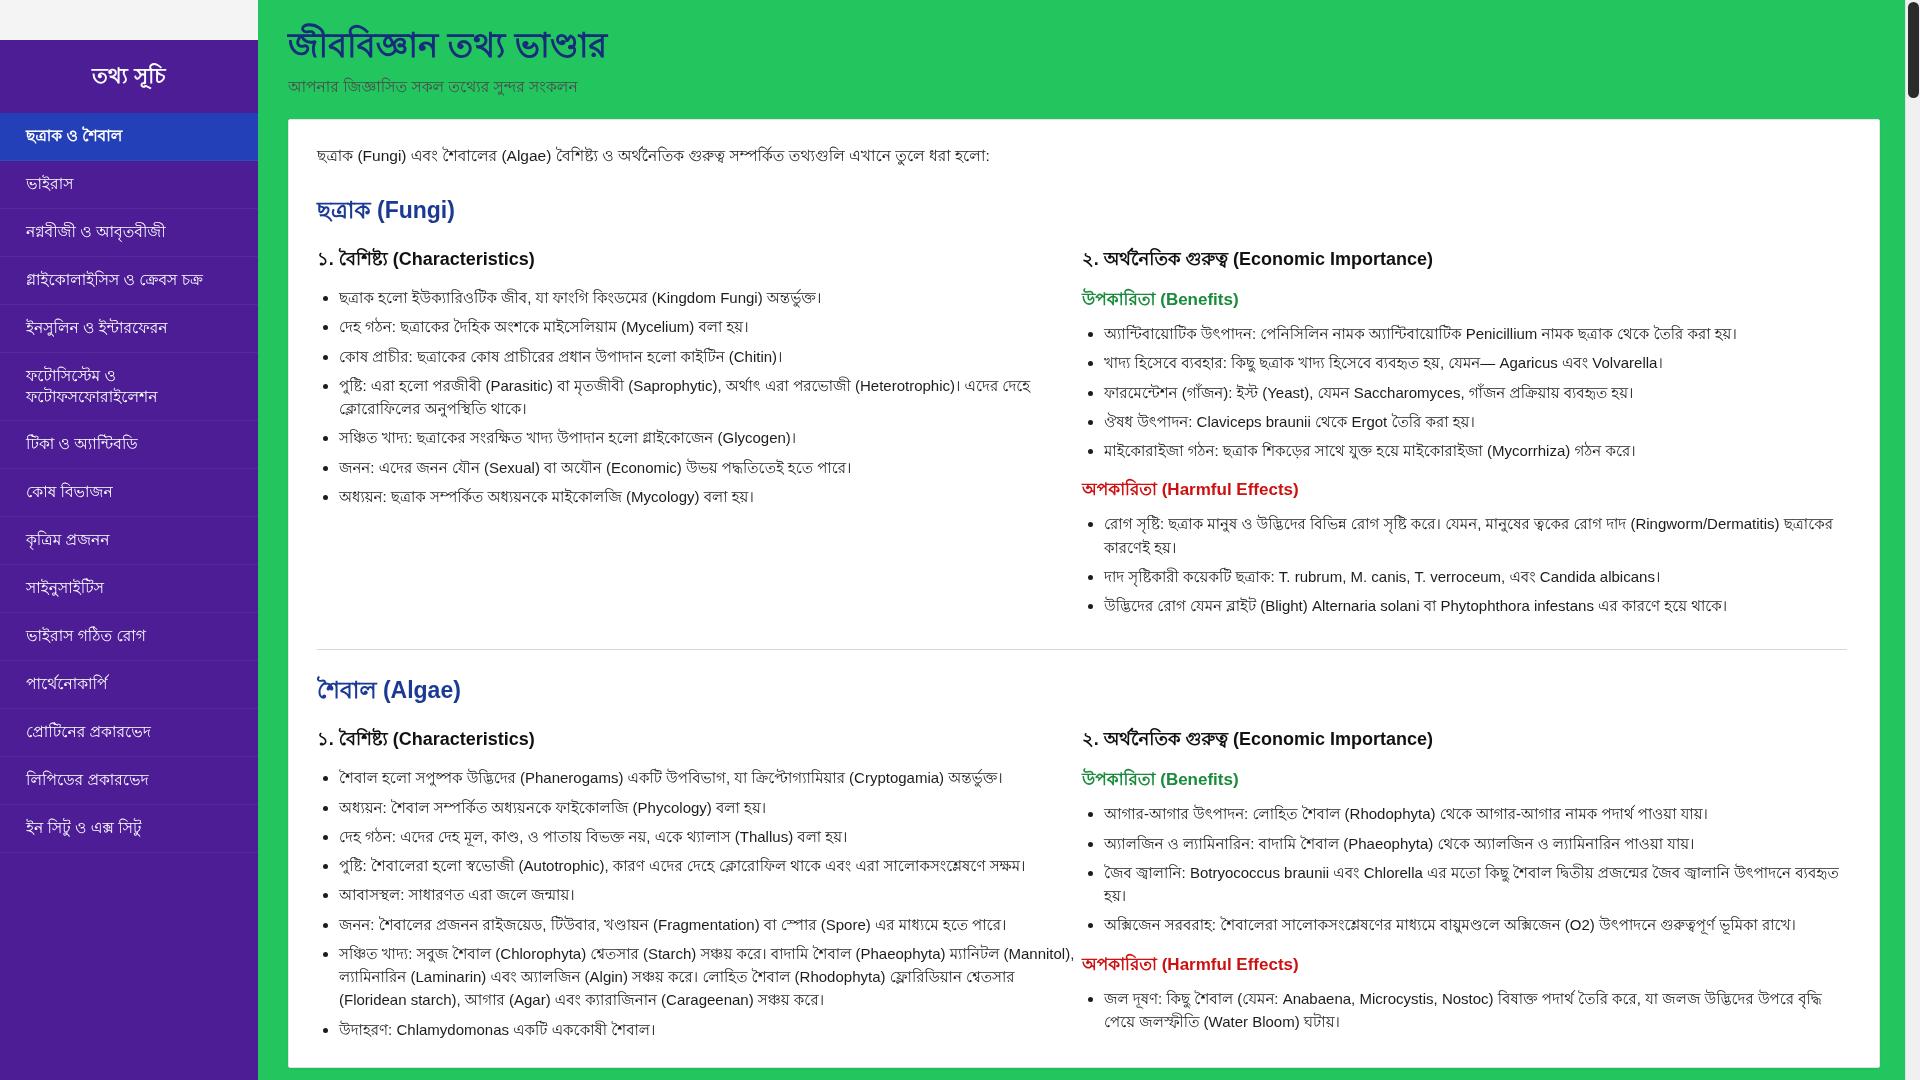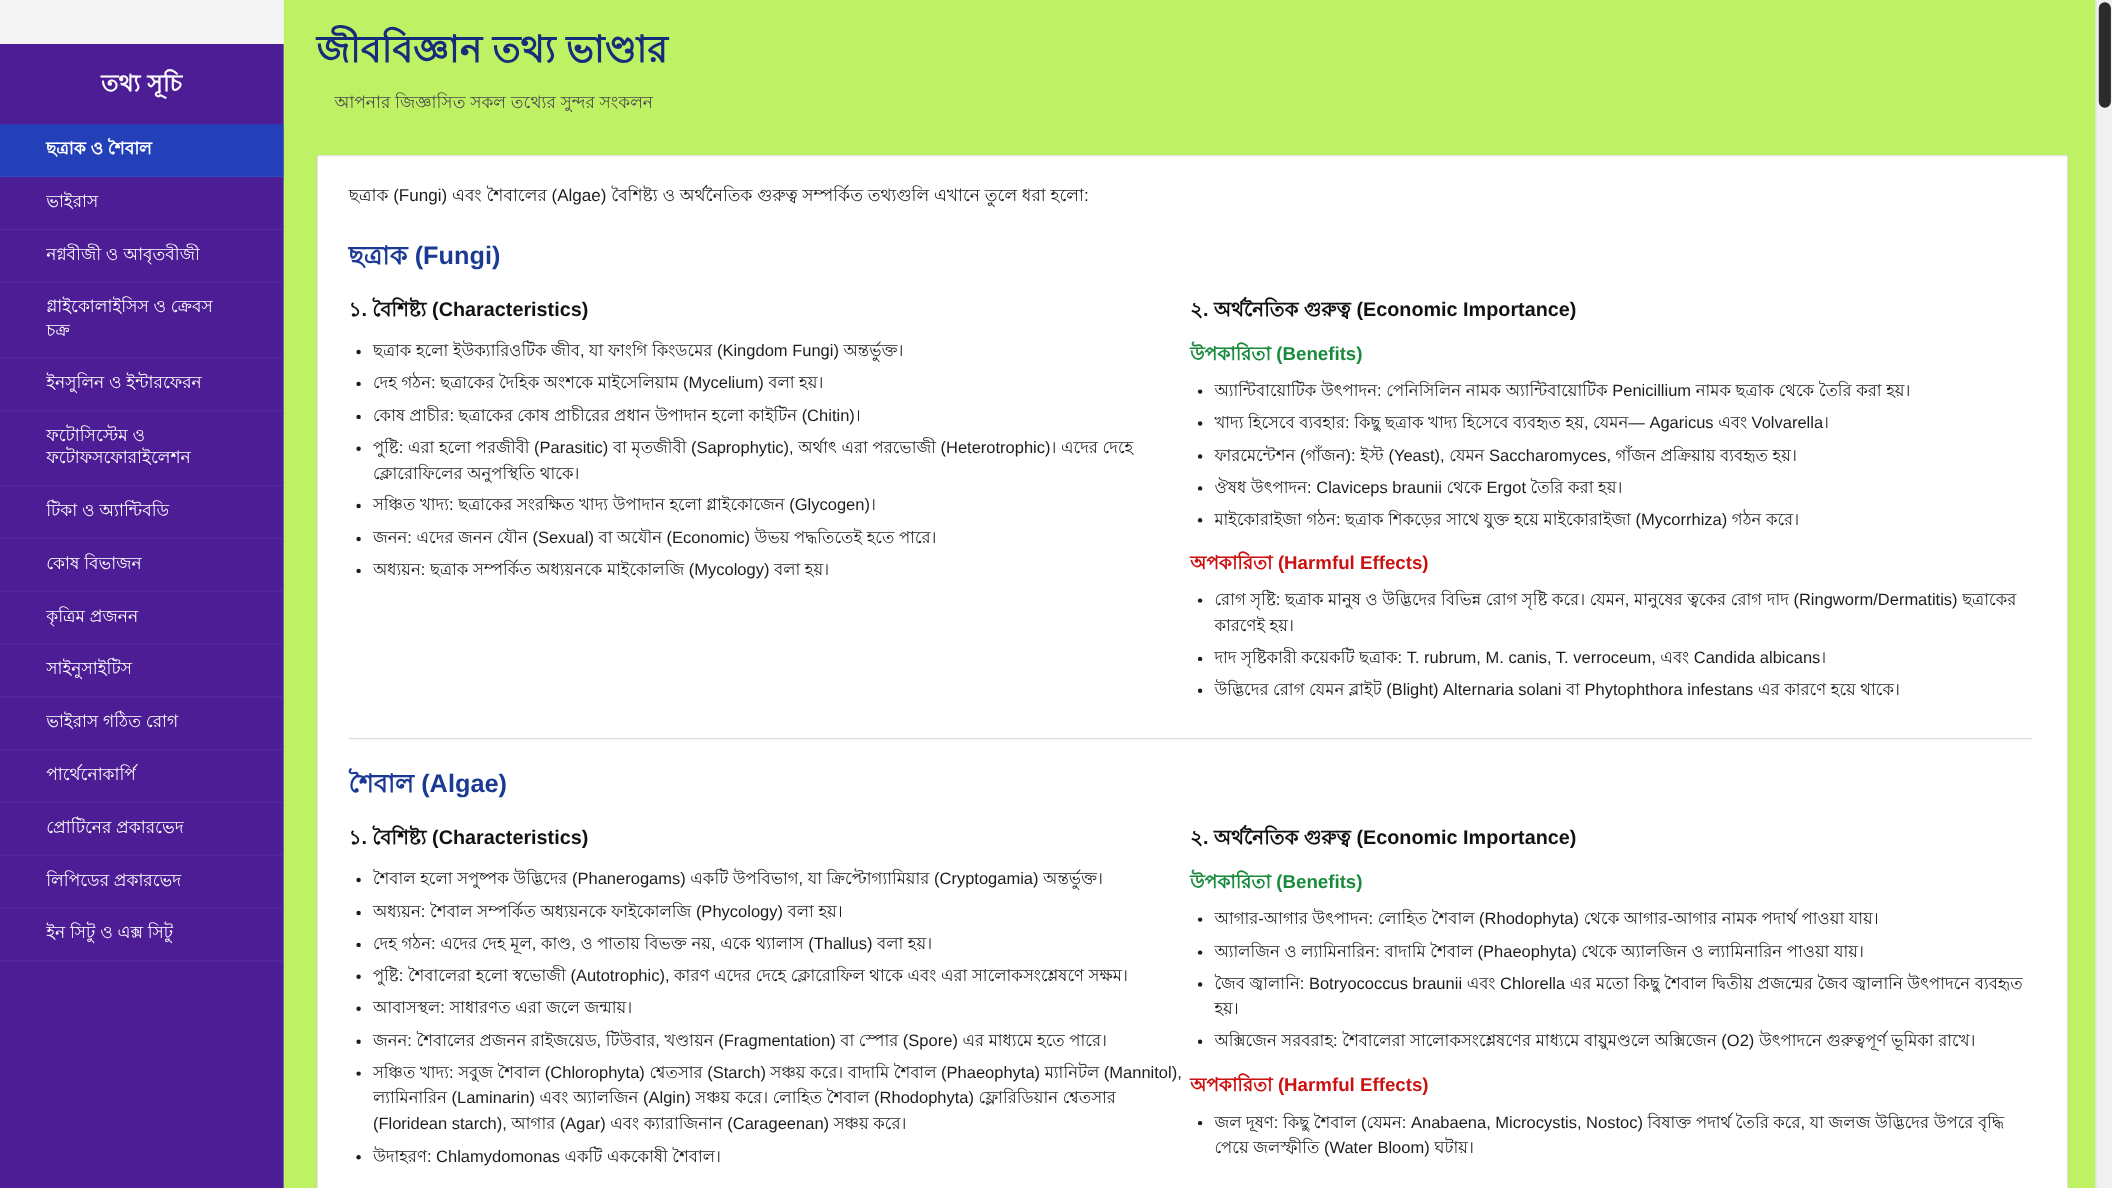--- a/index.html
+++ b/index.html
@@ -29,54 +29,54 @@
   }
   .sidebar-title {
     text-align: center;
     font-size: 21px;
     font-weight: bold;
     padding: 20px 10px 18px 10px;
     letter-spacing: .3px;
   }
   .nav-list { list-style: none; margin: 0; padding: 0; }
   .nav-item {
-    padding: 13px 42px;
+    padding: 13px 26px;
     font-size: 15.5px;
     line-height: 1.35;
     color: #ffffff;
     cursor: pointer;
     border-bottom: 1px solid rgba(255,255,255,0.06);
   }
   .nav-item.active {
     background: #2340b8;
     font-weight: bold;
   }
 
   
   .main {
     flex: 1 1 auto;
     height: 1080px;
     overflow: hidden;
     position: relative;
-    background: #bef264;
+    background: #22c55e;
   }
   .page-header {
     padding: 26px 0 18px 30px;
   }
   .page-title {
     color: #152d7a;
     font-size: 34px;
     font-weight: bold;
     margin: 0 0 10px 0;
     line-height: 1.15;
   }
   .page-subtitle {
     color: #4a4a4a;
     font-size: 15.5px;
-    margin: 16px;
+    margin: 0;
   }
 
   .card {
     background: #ffffff;
     margin: 0 40px 0 30px;
     border: 1px solid #e3e3e3;
     border-radius: 2px;
     padding: 24px 32px 20px 28px;
     box-shadow: 0 1px 2px rgba(0,0,0,0.05);
   }

